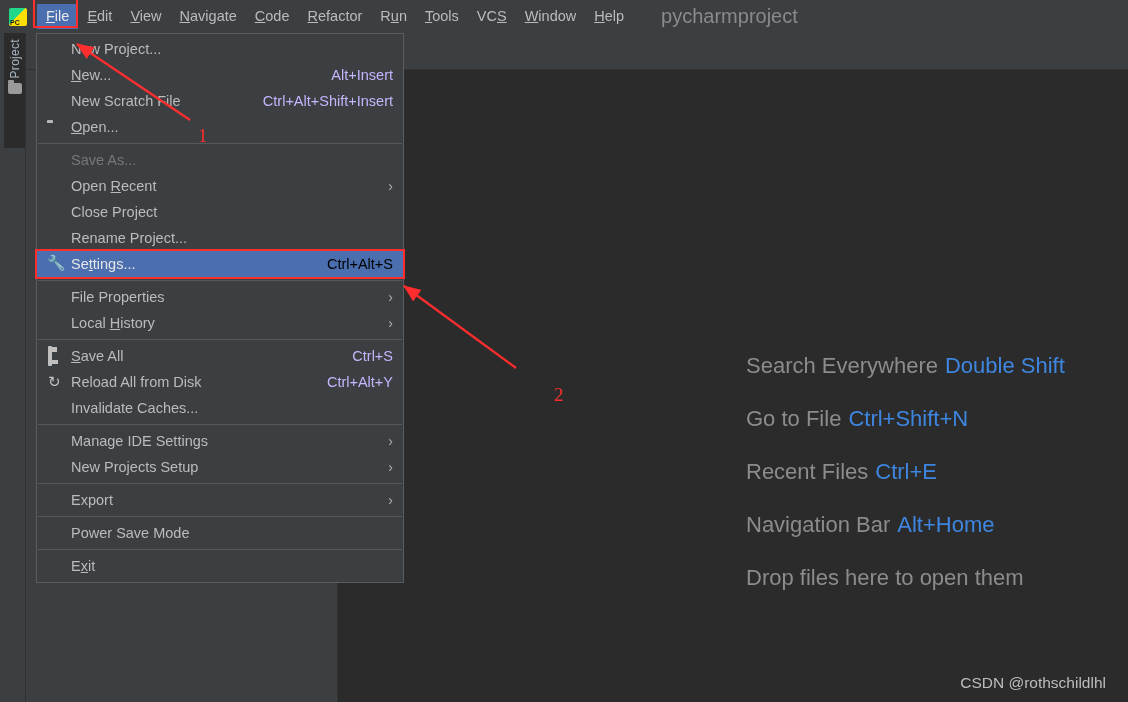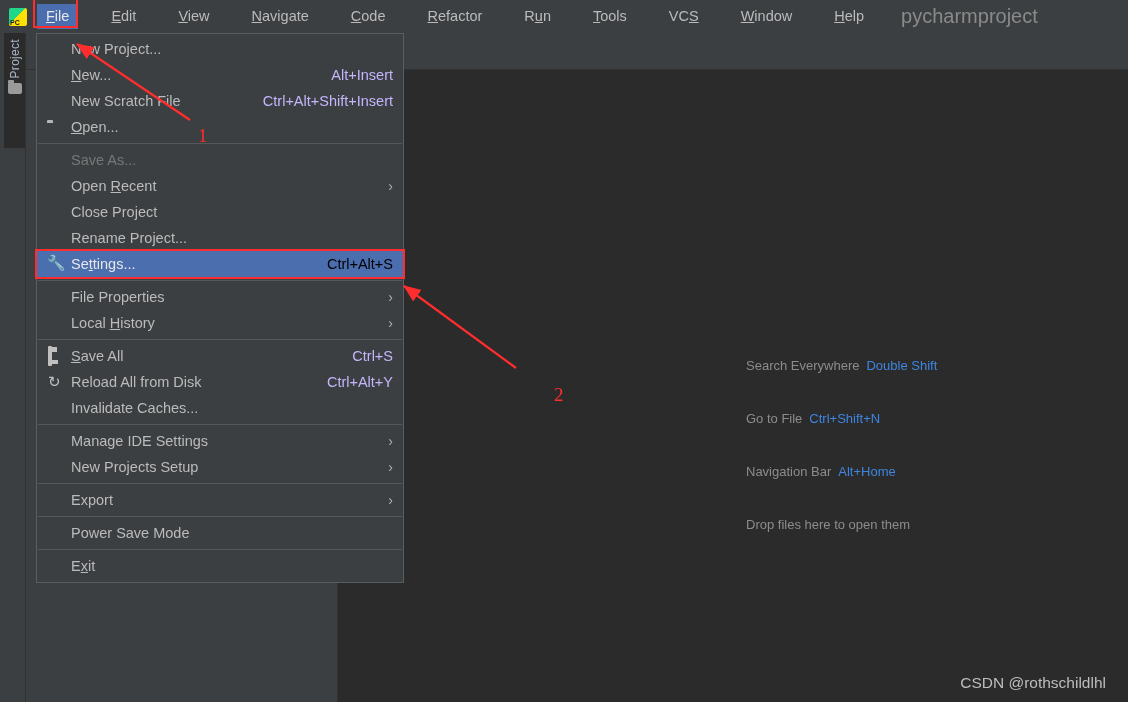--- a/index.html
+++ b/index.html
@@ -131,21 +131,21 @@
     position: absolute; left: 338px; top: 70px;
     width: 790px; height: 632px;
     background: #2b2b2b;
   }
 
   #hints {
     position: absolute; left: 408px; top: 285px;
     width: 360px;
   }
   .hint-row {
-    font-size: 13px;
+    font-size: 22px;
     color: #8c8c8c;
     margin-bottom: 31px;
     white-space: nowrap;
     line-height: 22px;
   }
   .hint-row .key { color: #3e86e0; margin-left: 7px; }
 
   #watermark {
     position: absolute; right: 22px; bottom: 10px;
     font-size: 15.5px; color: #bdbdbd;
@@ -260,21 +260,21 @@
   #annot-1 { left: 198px; top: 125px; }
   #annot-2 { left: 554px; top: 384px; }
 </style>
 </head>
 <body>
 
 <div id="app">
 
   <div id="menubar">
     <div id="pc-logo"></div>
-    <div id="menubar-items" style="display:flex;align-items:flex-end;gap:24px;">
+    <div id="menubar-items" style="display:flex;align-items:flex-end;">
         <div class="menu-title active" style="position: relative;"><span class="mn">F</span>ile<div id="file-box"></div></div>
         <div class="menu-title"><span class="mn">E</span>dit</div>
         <div class="menu-title"><span class="mn">V</span>iew</div>
         <div class="menu-title"><span class="mn">N</span>avigate</div>
         <div class="menu-title"><span class="mn">C</span>ode</div>
         <div class="menu-title"><span class="mn">R</span>efactor</div>
         <div class="menu-title">R<span class="mn">u</span>n</div>
         <div class="menu-title"><span class="mn">T</span>ools</div>
         <div class="menu-title">VC<span class="mn">S</span></div>
         <div class="menu-title"><span class="mn">W</span>indow</div>
@@ -294,20 +294,21 @@
       <span id="project-header-label">py</span>
     </div>
     <div id="project-folder-icon"></div>
   </div>
 
   <div id="editor-toolbar"></div>
   <div id="editor-area">
     <div id="hints">
         <div class="hint-row"><span>Search Everywhere</span><span class="key">Double Shift</span></div>
         <div class="hint-row"><span>Go to File</span><span class="key">Ctrl+Shift+N</span></div>
+        <div class="hint-row"><span>Recent Files</span><span class="key">Ctrl+E</span></div>
         <div class="hint-row"><span>Navigation Bar</span><span class="key">Alt+Home</span></div>
         <div class="hint-row"><span>Drop files here to open them</span></div>
       </div>
     <div id="watermark">CSDN @rothschildlhl</div>
   </div>
 
   <div id="file-dropdown">
       <div class="mi">
         <span class="label">New Project...</span>
       </div>

